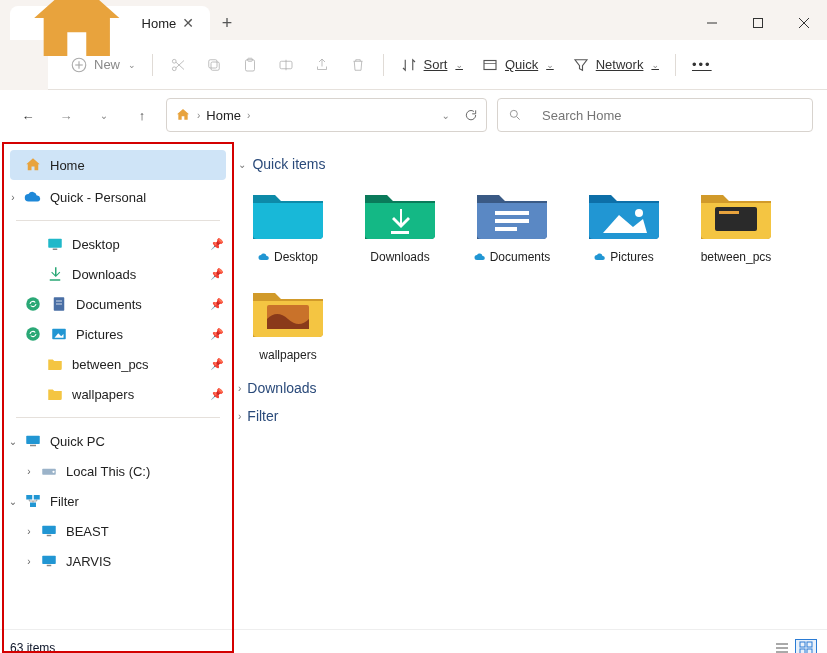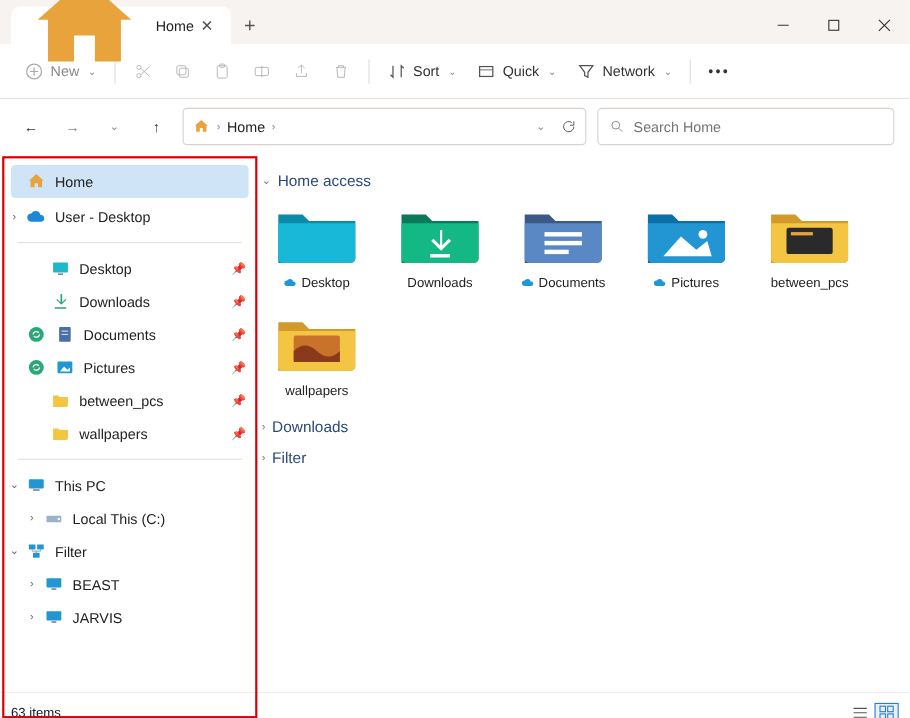--- a/index.html
+++ b/index.html
@@ -8,36 +8,36 @@
 
 .titlebar { height: 40px; display: flex; align-items: flex-end; }
 .tab { background: #fff; height: 34px; min-width: 200px; display: flex; align-items: center; padding: 0 10px; border-radius: 8px 8px 0 0; margin-left: 10px; position: relative; }
 .tab .label { flex: 1; margin-left: 8px; font-size: 13px; }
 .tab .close { color: #555; font-size: 14px; padding: 2px 6px; }
 .newtab { width: 34px; height: 34px; display: flex; align-items: center; justify-content: center; color: #555; font-size: 18px; }
 .wincontrols { margin-left: auto; display: flex; }
 .wincontrols div { width: 46px; height: 34px; display: flex; align-items: center; justify-content: center; color: #333; }
 
 
-.toolbar { background: #fff; height: 50px; display: flex; align-items: center; padding: 0 14px; gap: 2px; border-bottom: 1px solid #e6e1dc; }
+.toolbar { background: #fff; height: 50px; display: flex; align-items: center; padding: 0 14px; gap: 2px; border-bottom: 1px solid #e6e1dc; margin-left: 48px; }
 .toolbar-btn { display: flex; align-items: center; height: 32px; padding: 0 8px; border-radius: 4px; color: #888; gap: 6px; font-size: 13px; }
-.toolbar-btn.enabled { color: #333; }
+.toolbar-btn.enabled { color: #333; text-decoration: underline; }
 .toolbar-sep { width: 1px; height: 22px; background: #e0dbd6; margin: 0 6px; }
 .toolbar svg { width: 18px; height: 18px; }
 .chev-small { font-size: 9px; color: #888; margin-left: 2px; }
 
 
 .addressrow { background: #fff; height: 50px; display: flex; align-items: center; padding: 0 14px; gap: 10px; }
 .navbtn { width: 28px; height: 28px; display: flex; align-items: center; justify-content: center; color: #888; }
 .navbtn.enabled { color: #333; }
 .addressbar { flex: 1; height: 34px; border: 1px solid #d8d3ce; border-radius: 4px; display: flex; align-items: center; padding: 0 8px; gap: 6px; background: #fff; }
 .addressbar .crumb { font-size: 13px; }
 .addressbar .sep { color: #888; font-size: 10px; }
 .addressbar .spacer { flex: 1; }
-.searchbar { width: 270px; height: 34px; border: 1px solid #d8d3ce; border-radius: 4px; display: flex; align-items: center; padding: 0 10px; gap: 8px; background: #fff; color: #888; }
+.searchbar { width: 316px; height: 34px; border: 1px solid #d8d3ce; border-radius: 4px; display: flex; align-items: center; padding: 0 10px; gap: 20px; background: #fff; color: #888; }
 .searchbar input { border: none; outline: none; flex: 1; font-size: 13px; color: #555; background: transparent; }
 
 
 .body { display: flex; height: calc(653px - 40px - 50px - 50px - 24px); background: #fff; }
 
 
 .sidebar-wrap { width: 232px; border: 2px solid #d40000; margin: 2px 0 2px 2px; padding: 0; height: calc(100% + 22px); position: relative; }
 .sidebar { width: 100%; height: 100%; padding-top: 4px; }
 .side-item { display: flex; align-items: center; height: 30px; padding: 0 8px 0 20px; gap: 8px; position: relative; }
 .side-item.selected { background: #cfe4f7; border-radius: 4px; margin: 2px 6px; padding-left: 14px; }
@@ -207,21 +207,21 @@
         <svg viewBox="0 0 24 24">
             <path fill="#e8a33d" d="M12 3l9 8h-2v8h-5v-5h-4v5H5v-8H3z"></path>
           </svg>
         <span>Home</span>
       </div>
       <div class="side-item">
         <span class="expand">›</span>
         <svg viewBox="0 0 24 24">
             <path fill="#1e88d8" d="M6 18a5 5 0 010-10 6 6 0 0111 2 4 4 0 011 8H6z"></path>
           </svg>
-        <span>User - Desktop</span>
+        <span>Quick - Personal</span>
       </div>
       <hr class="side-hr">
 
       <div class="side-item">
         <span style="width:14px"></span>
         <svg viewBox="0 0 24 24">
             <rect x="3" y="5" width="18" height="12" rx="1" fill="#20b8c9"></rect>
             <rect x="9" y="18" width="6" height="2" fill="#888"></rect>
           </svg>
         <span>Desktop</span>
@@ -277,21 +277,21 @@
         <span class="pin">📌</span>
       </div>
       <hr class="side-hr">
 
       <div class="side-item">
         <span class="expand">⌄</span>
         <svg viewBox="0 0 24 24">
             <rect x="3" y="5" width="18" height="11" rx="1" fill="#2196d3"></rect>
             <rect x="8" y="17" width="8" height="2" fill="#888"></rect>
           </svg>
-        <span>This PC</span>
+        <span>Quick PC</span>
       </div>
       <div class="side-item side-sub">
         <span class="expand" style="left:18px;">›</span>
         <svg viewBox="0 0 24 24">
             <rect x="3" y="9" width="18" height="8" rx="1" fill="#9bb3c9"></rect>
             <circle cx="18" cy="13" r="1.5" fill="#fff"></circle>
           </svg>
         <span>Local This (C:)</span>
       </div>
       <div class="side-item">
@@ -319,21 +319,21 @@
             <rect x="9" y="17" width="6" height="2" fill="#888"></rect>
           </svg>
         <span>JARVIS</span>
       </div>
     </div>
   </div>
 
   <div class="content">
     <div class="section-header">
       <span class="chev">⌄</span>
-      <span>Home access</span>
+      <span>Quick items</span>
     </div>
     <div class="grid">
       <div class="item">
         <div class="thumb">
             <svg width="78" height="58" viewBox="0 0 78 58">
               <path fill="#0d8aa8" d="M4 10h22l6 6h42v34a4 4 0 01-4 4H4V10z"></path>
               <path fill="#18b8d8" d="M4 18h70v32a4 4 0 01-4 4H8a4 4 0 01-4-4V18z"></path>
             </svg>
           </div>
         <div class="label">

